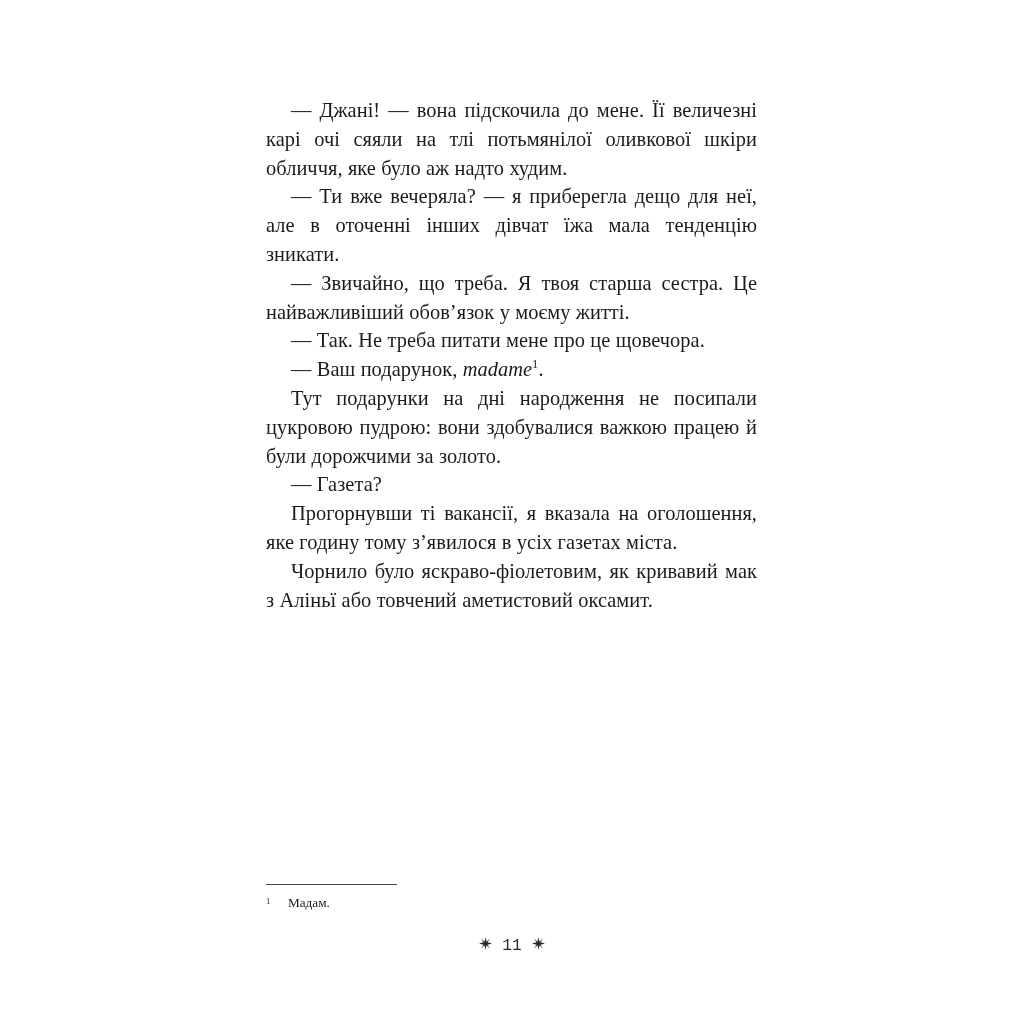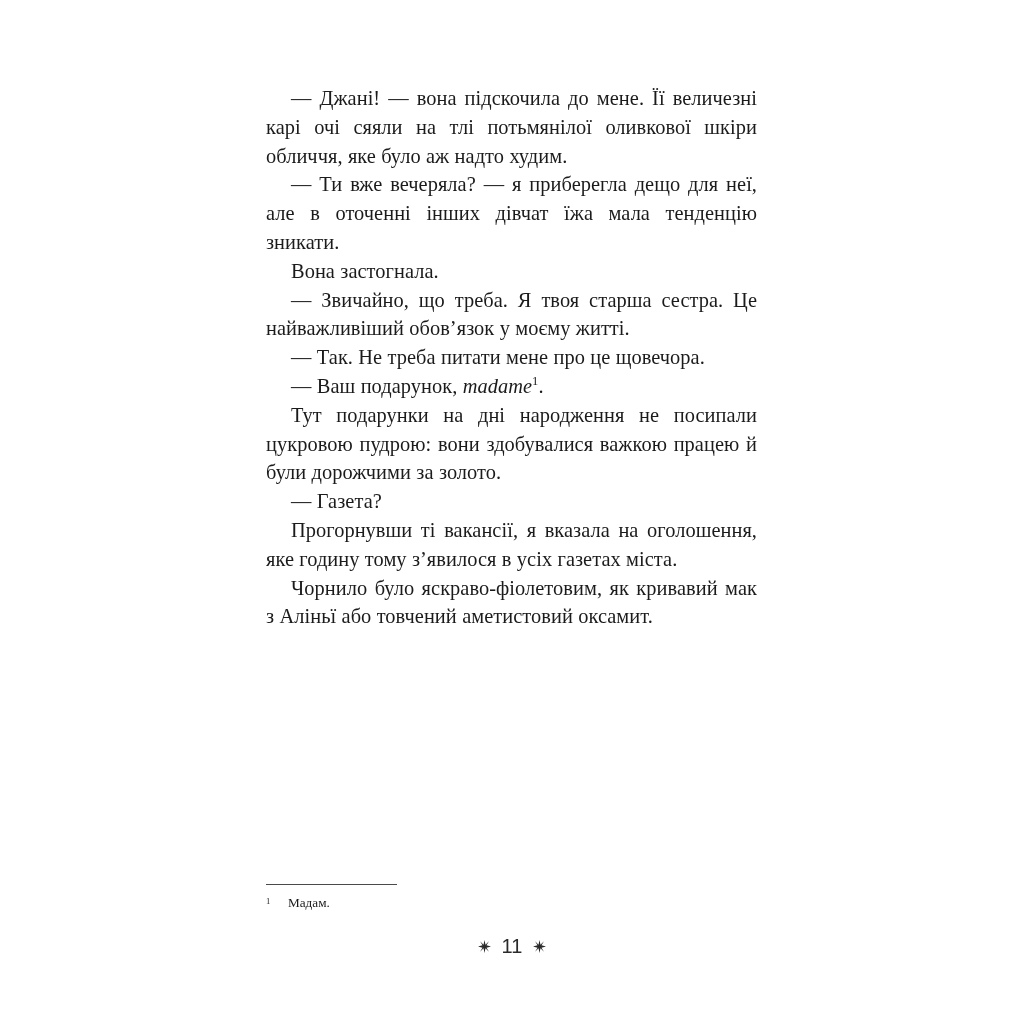--- a/index.html
+++ b/index.html
@@ -21,21 +21,21 @@
     position: relative;
     width: 1024px;
     height: 1024px;
     background: #ffffff;
   }
 
   
   .textblock {
     position: absolute;
     left: 266px;
-    top: 84px;
+    top: 96px;
     width: 491px;
   }
 
   .para {
     margin: 0;
     text-align: justify;
     text-align-last: left;
     text-indent: 25px;
     font-size: 20.4px;
     line-height: 28.8px;
@@ -107,34 +107,33 @@
   }
   .folio .star {
     display: inline-block;
     vertical-align: -1px;
     margin: 0 9px;
     color: #2a2a2a;
   }
   .folio .star svg { display: block; }
   .folio .folio-num {
     display: inline-block;
-    font-size: 20px;
-    font-family: Liberation Sans, sans-serif;
+    font-size: 16px;
+    font-family: Liberation Mono, monospace;
   }
 </style>
 </head>
 <body>
 
 <div class="page">
 
   <div class="textblock">
 
     <p class="para">— Джані! — вона підскочила до мене. Її величезні карі очі сяяли на тлі потьмянілої оливкової шкіри обличчя, яке було аж надто худим.</p>
     <p class="para">— Ти вже вечеряла? — я приберегла дещо для неї, але в оточенні інших дівчат їжа мала тенденцію зникати.</p>
-    <p class="para">Вона застогнала.</p>
     <p class="para">— Звичайно, що треба. Я твоя старша сестра. Це найважливіший обов’язок у моєму житті.</p>
     <p class="para">— Так. Не треба питати мене про це щовечора.</p>
 
     <p class="para"><span>— Ваш подарунок, </span><span class="it">madame</span><span class="fn-ref">1</span><span>.</span></p>
 
     <p class="para">Тут подарунки на дні народження не посипали цукровою пудрою: вони здобувалися важкою працею й були дорожчими за золото.</p>
     <p class="para">— Газета?</p>
     <p class="para">Прогорнувши ті вакансії, я вказала на оголошення, яке годину тому з’явилося в усіх газетах міста.</p>
     <p class="para last-justified">Чорнило було яскраво-фіолетовим, як кривавий мак з Аліньї або товчений аметистовий оксамит.</p>
 

